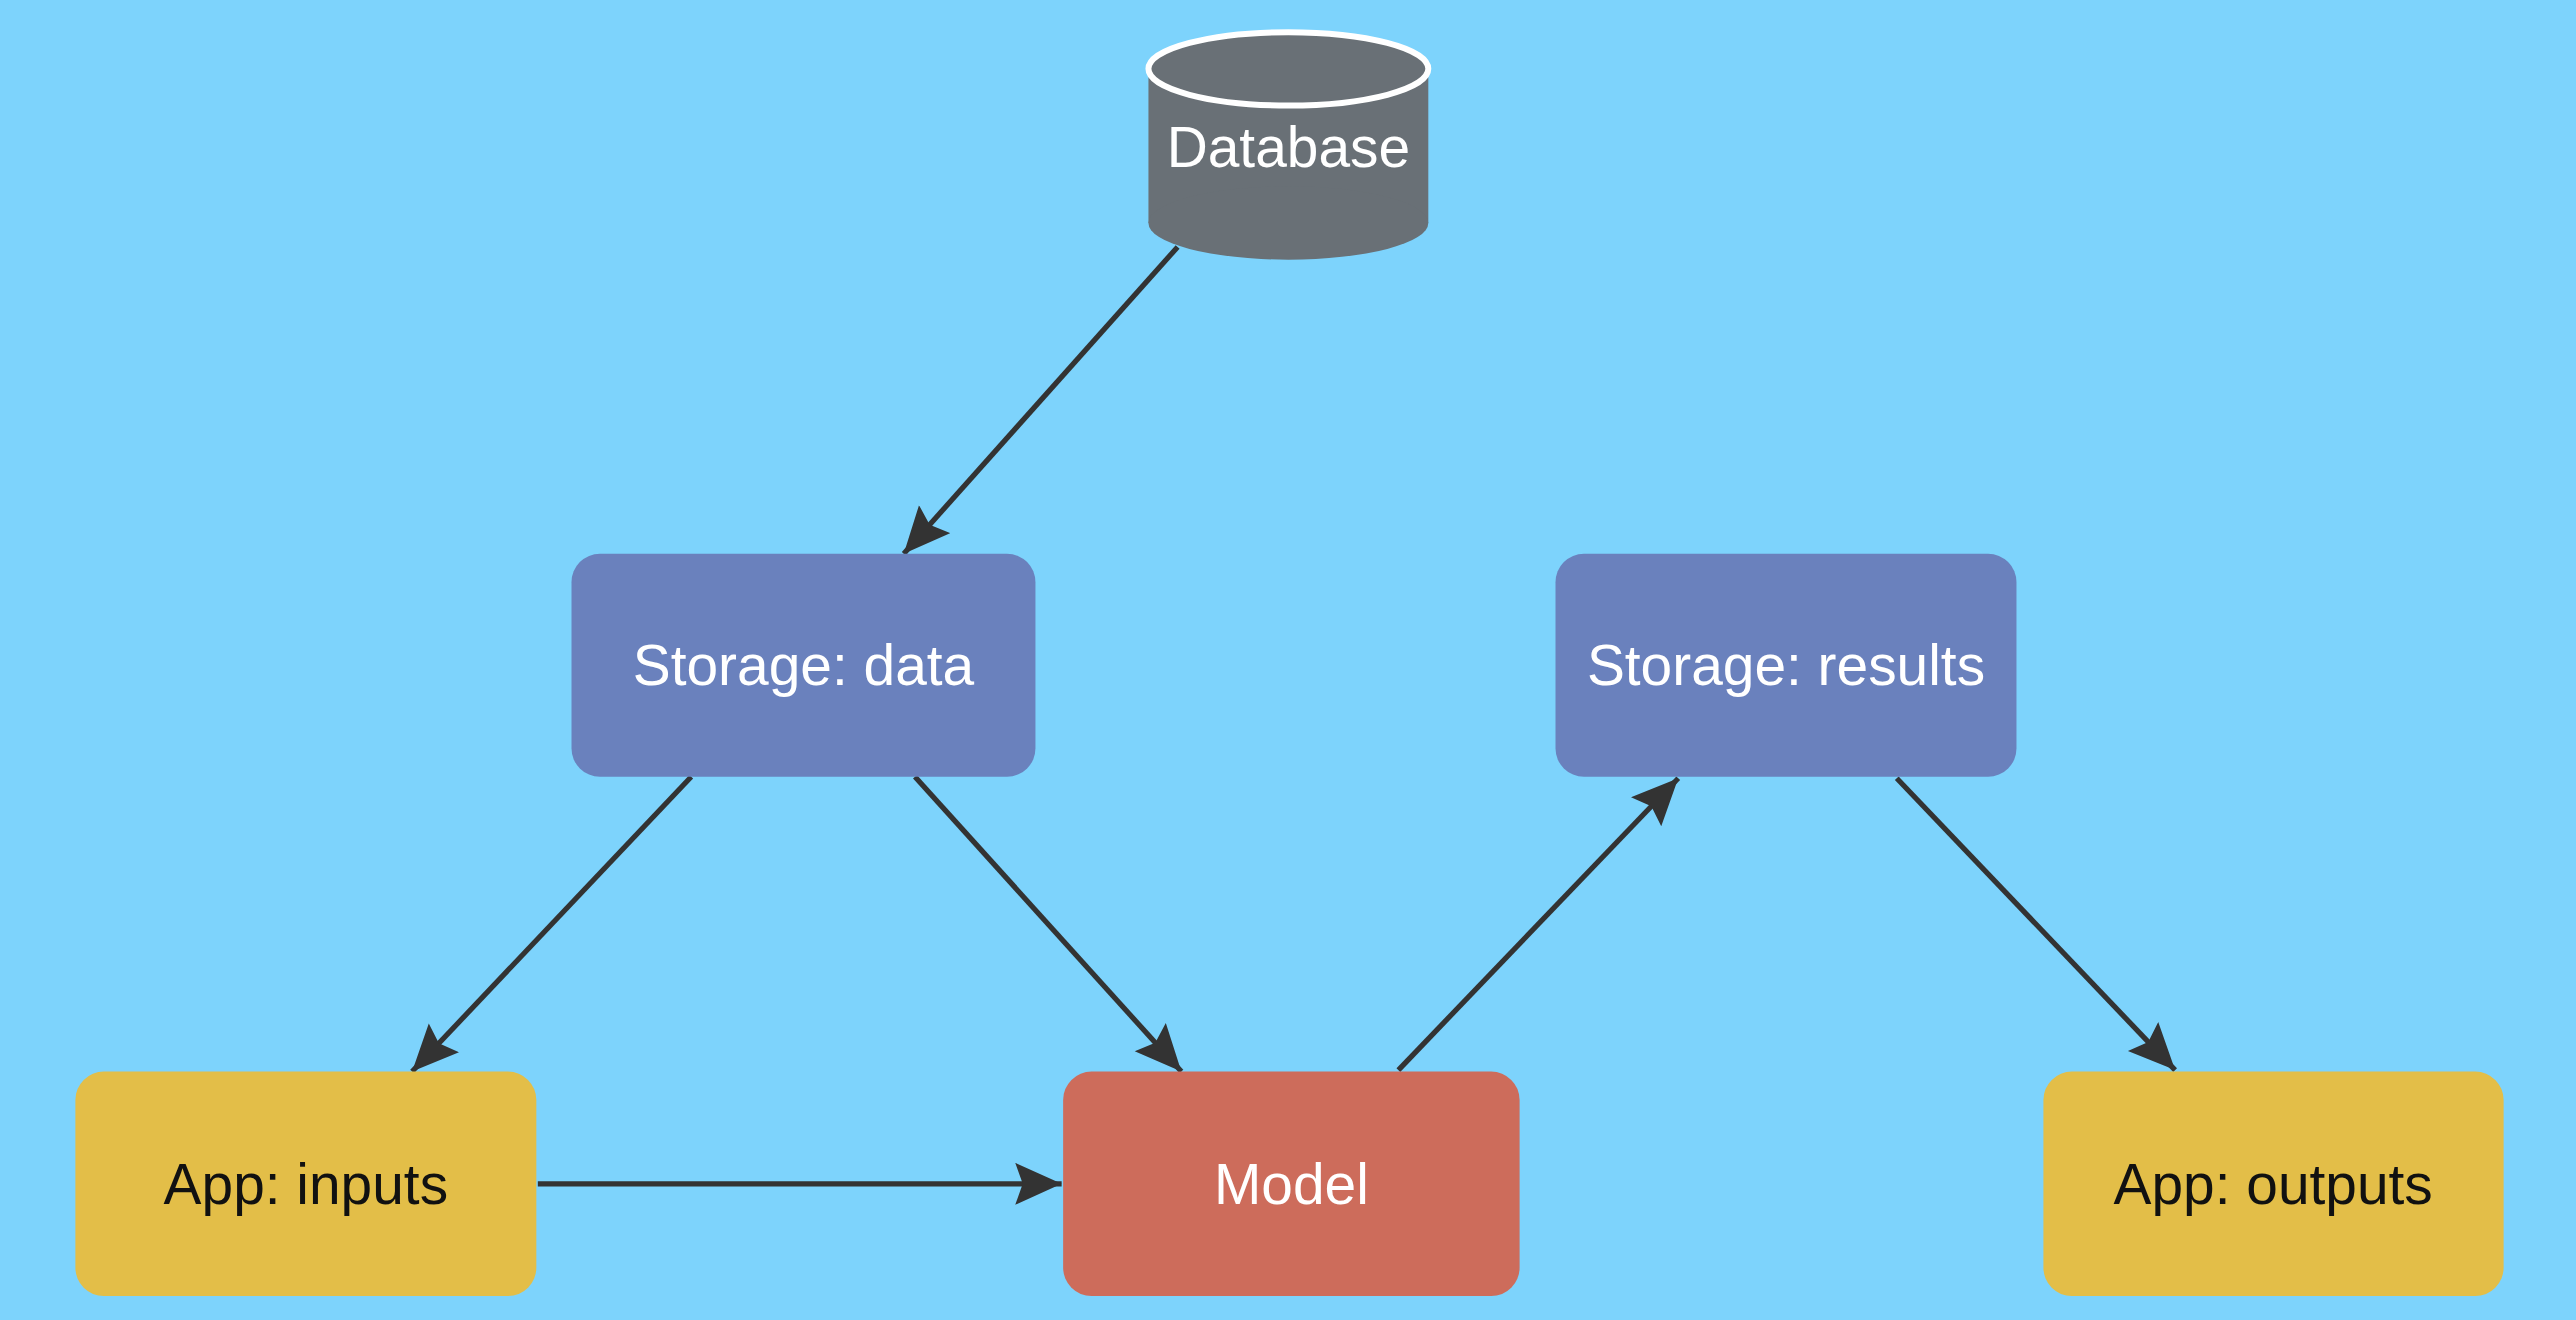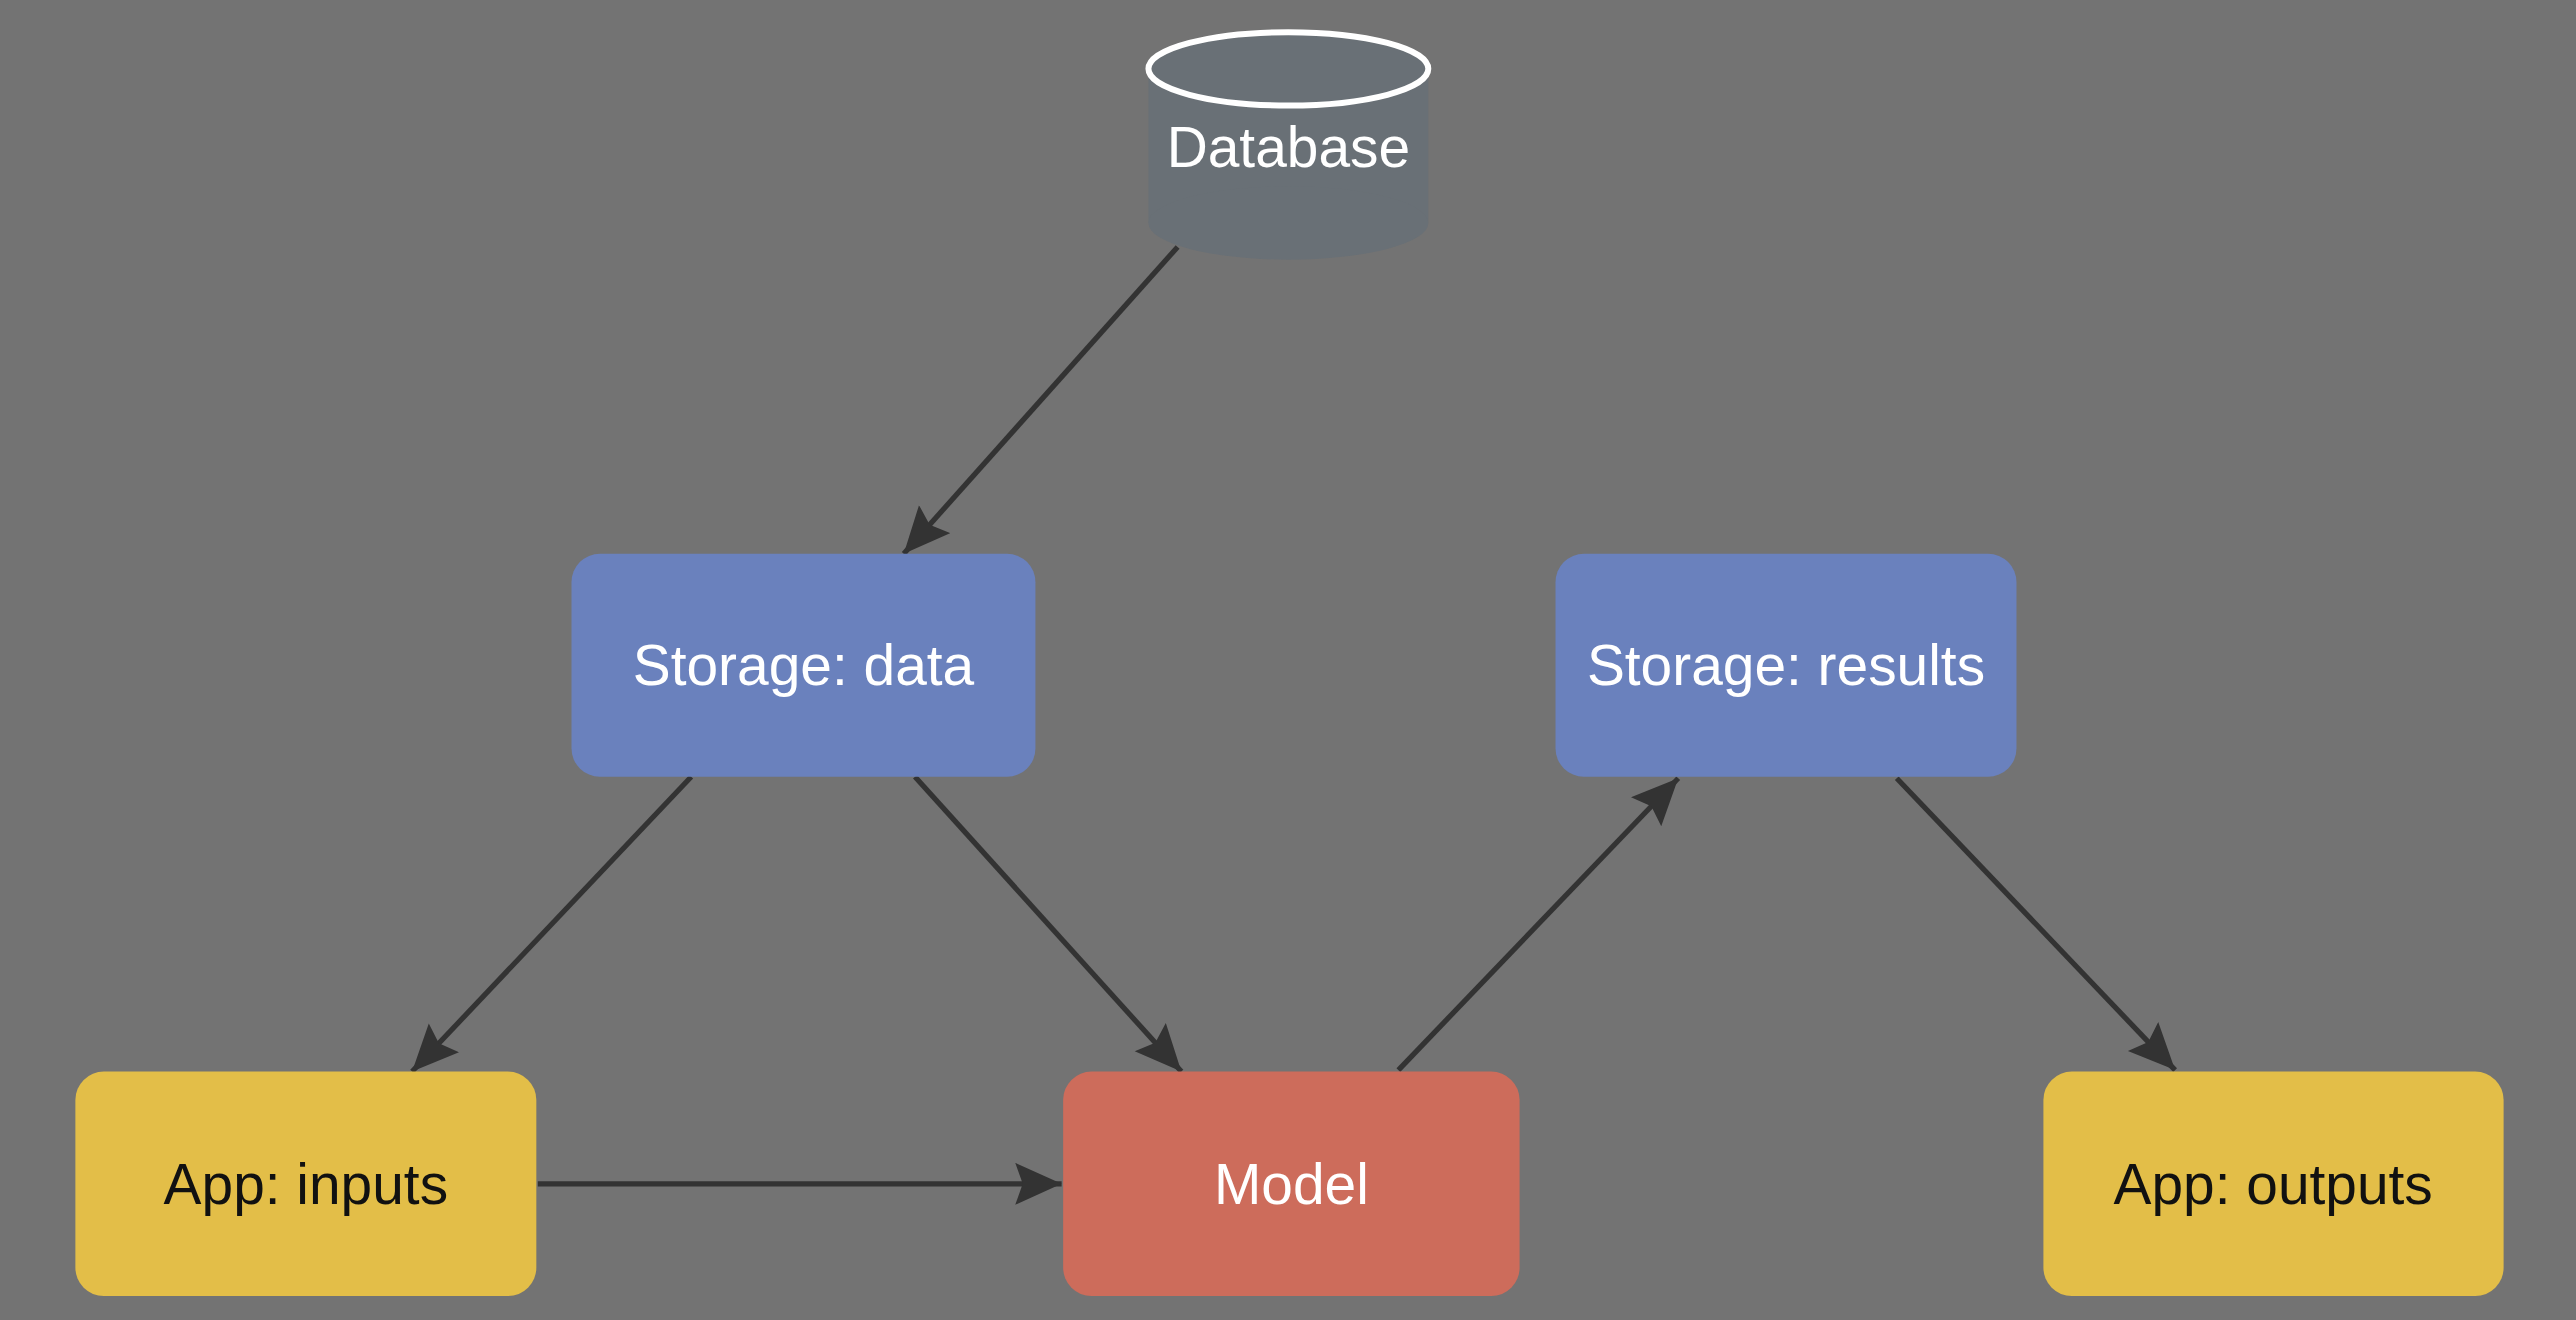--- a/index.html
+++ b/index.html
@@ -7,21 +7,21 @@
     padding: 0;
     width: 100%;
     height: 100%;
     background: #ffffff;
     font-family: "Liberation Sans", sans-serif;
   }
   .canvas-wrap {
     width: 100vw;
     height: 100vh;
     overflow: hidden;
-    background: #737373;
+    background: #7dd3fc;
   }
   svg.diagram {
     display: block;
     width: 100%;
     height: 100%;
   }
   .node-label {
     font-family: "Liberation Sans", sans-serif;
     font-size: 76px;
     text-anchor: middle;

